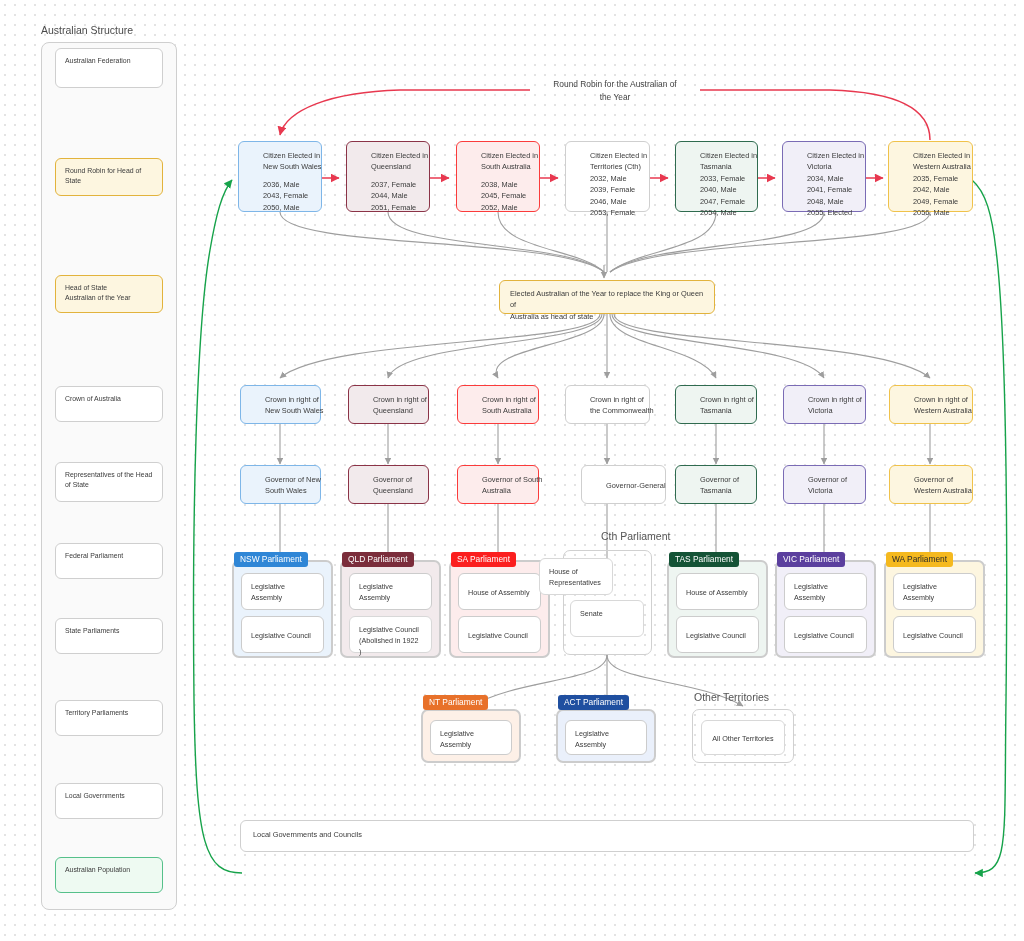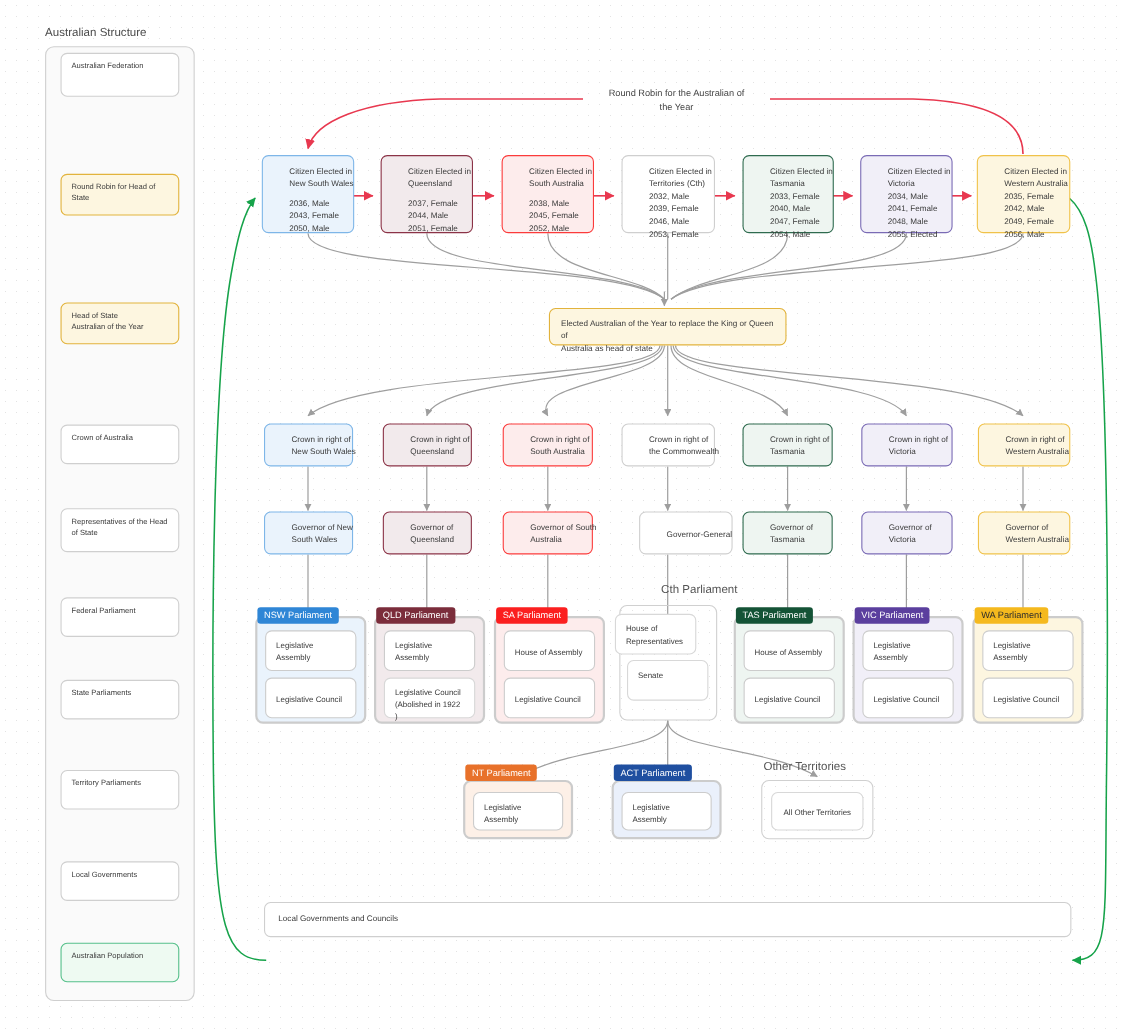--- a/index.html
+++ b/index.html
@@ -300,21 +300,21 @@
 
   <div class="grp t-red" style="left:449px;top:560px;width:101px;height:98px;"></div>
   <div class="grp-label" style="left:451px;top:552px;background:#fb1f1f;">SA Parliament</div>
   <div class="chamber t-red" style="left:458px;top:573px;width:83px;height:37px;padding-top:13px;">
     <span class="ln">House of Assembly</span></div>
   <div class="chamber t-red" style="left:458px;top:616px;width:83px;height:37px;padding-top:13px;">
     <span class="ln">Legislative Council</span></div>
 
   <div class="grp" style="left:563px;top:550px;width:89px;height:105px;border-color:#d0d0d0;border-width:1.5px;"></div>
   <div class="grp-label plain" style="left:563px;top:531px;margin-left:38px;">Cth Parliament</div>
-  <div class="chamber" style="left:559px;top:558px;width:74px;height:37px;border-color:#d8d8d8;">
+  <div class="chamber" style="left:539px;top:558px;width:74px;height:37px;border-color:#d8d8d8;">
     <span class="ln">House of</span>
     <span class="ln">Representatives</span></div>
   <div class="chamber" style="left:570px;top:600px;width:74px;height:37px;border-color:#d8d8d8;">
     <span class="ln">Senate</span></div>
 
   <div class="grp t-green" style="left:667px;top:560px;width:101px;height:98px;"></div>
   <div class="grp-label" style="left:669px;top:552px;background:#145336;">TAS Parliament</div>
   <div class="chamber t-green" style="left:676px;top:573px;width:83px;height:37px;padding-top:13px;">
     <span class="ln">House of Assembly</span></div>
   <div class="chamber t-green" style="left:676px;top:616px;width:83px;height:37px;padding-top:13px;">

